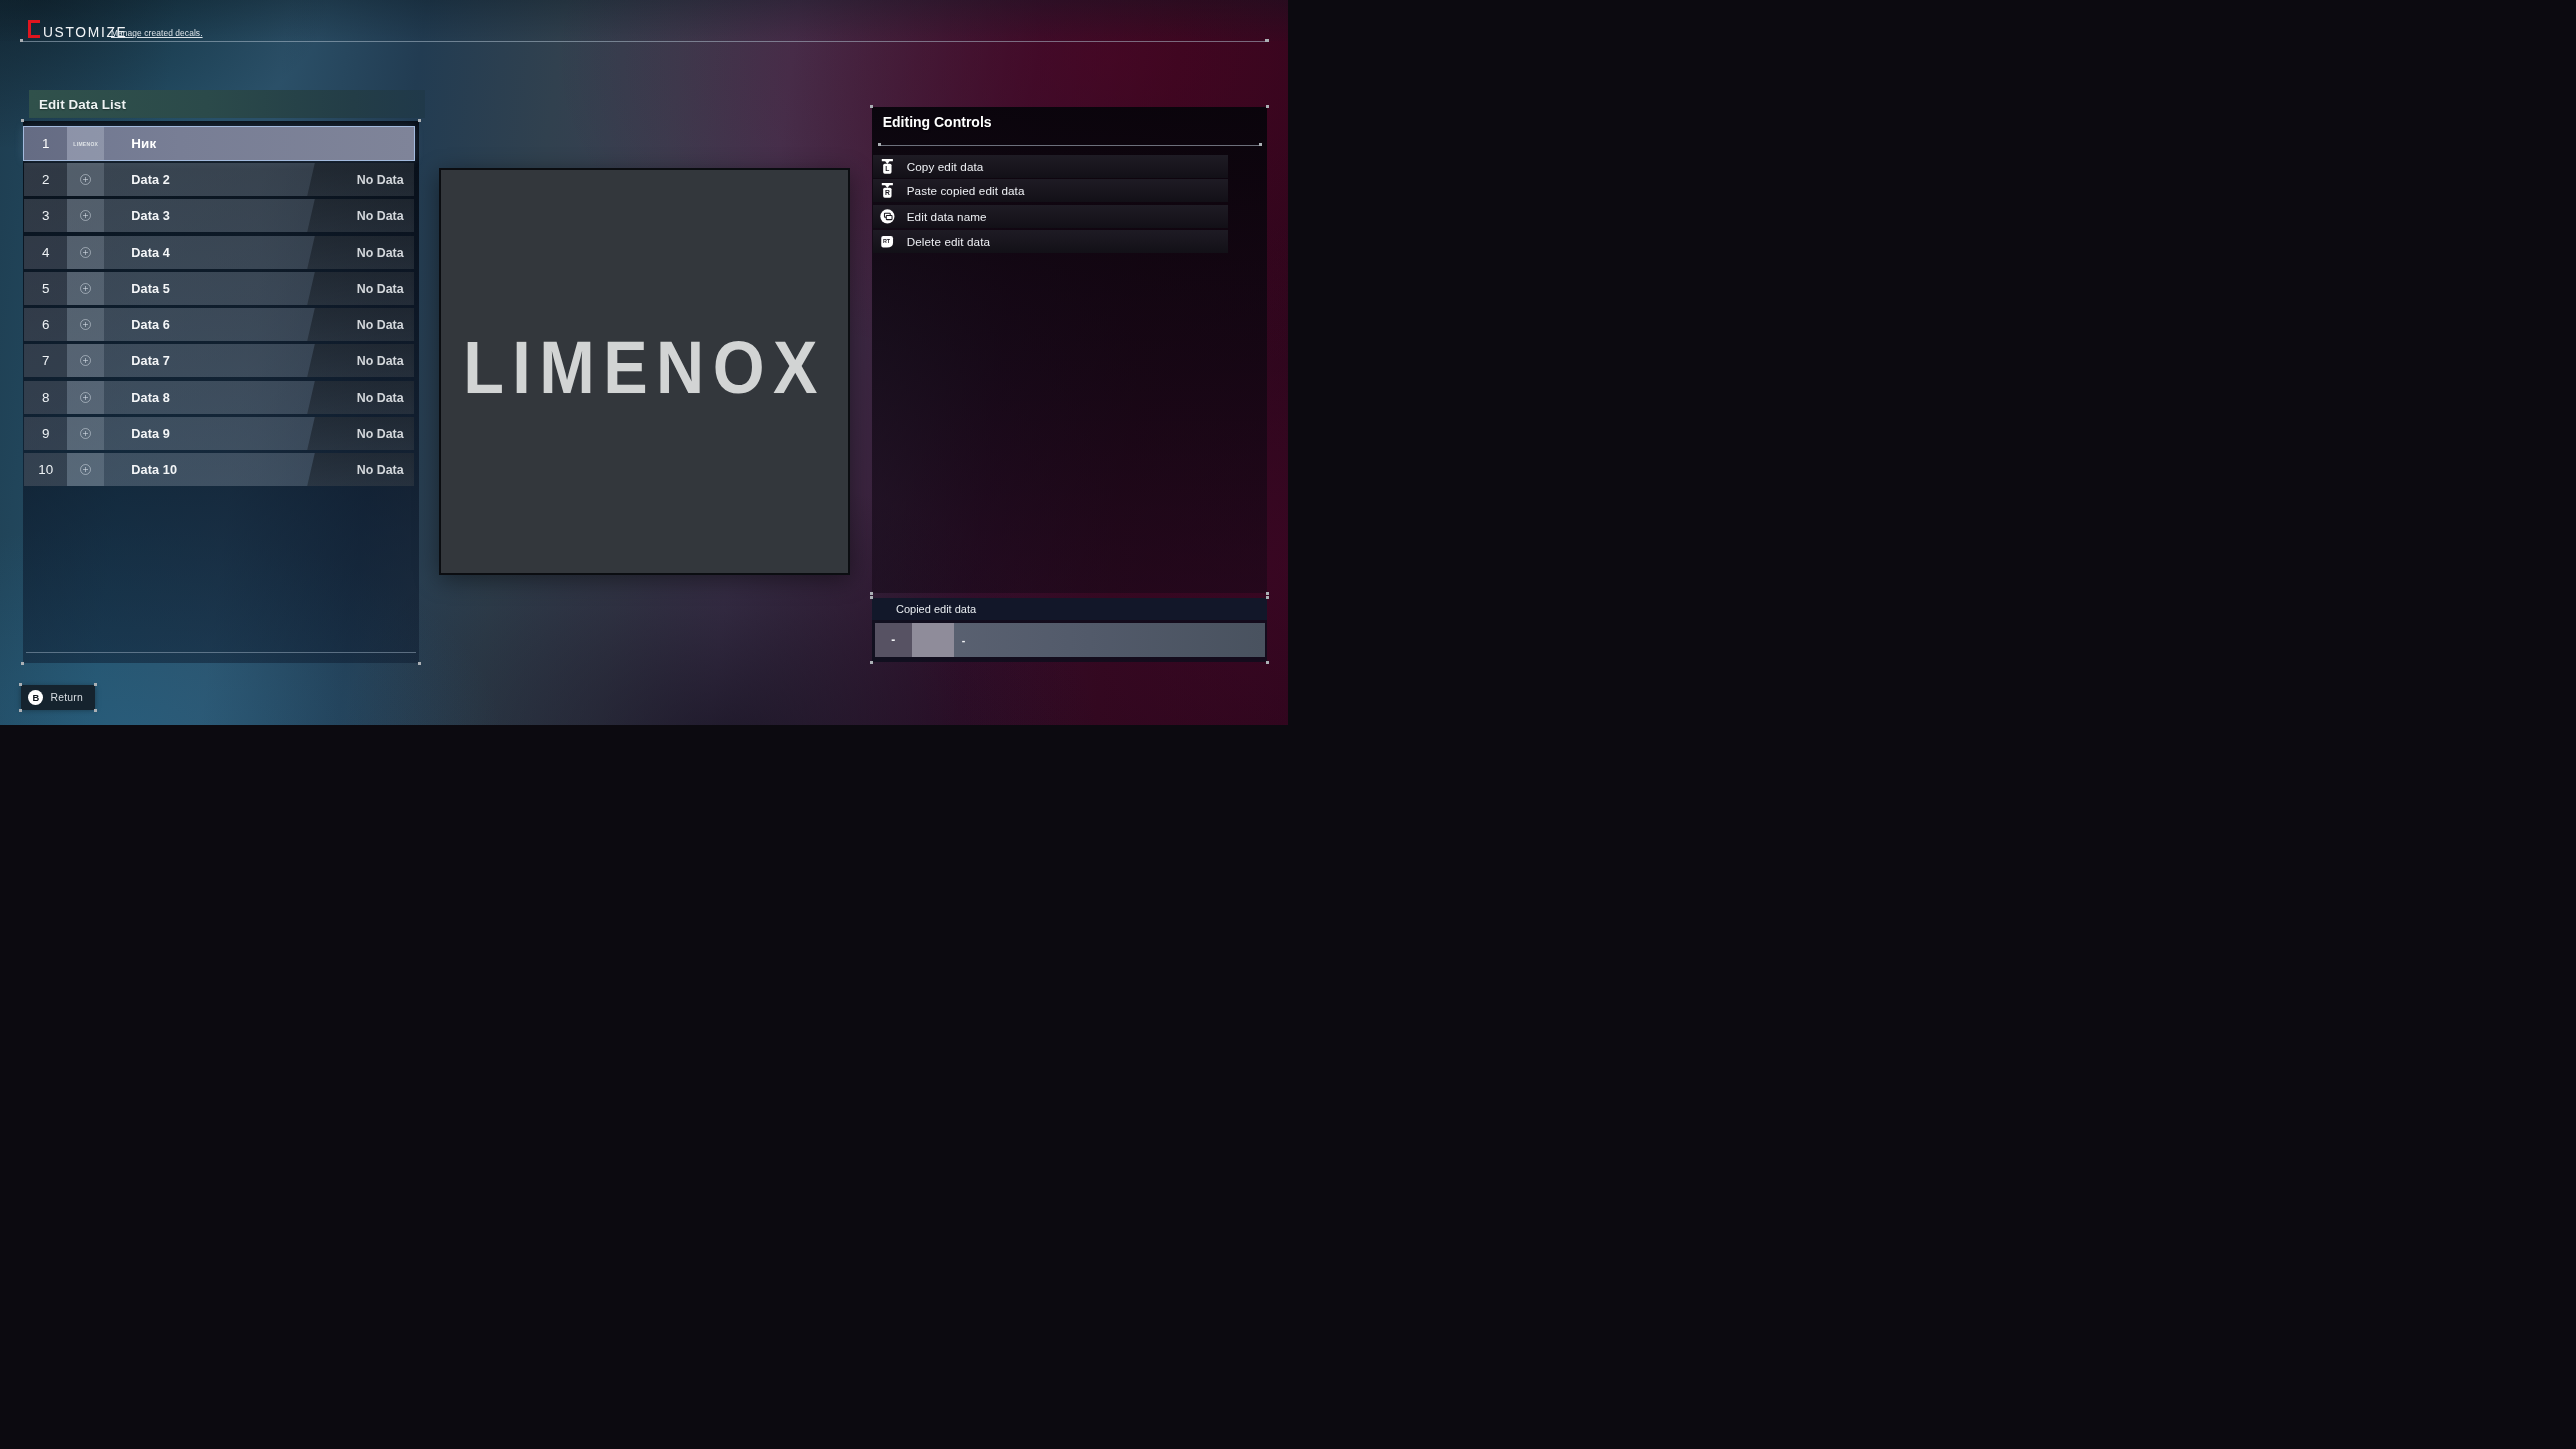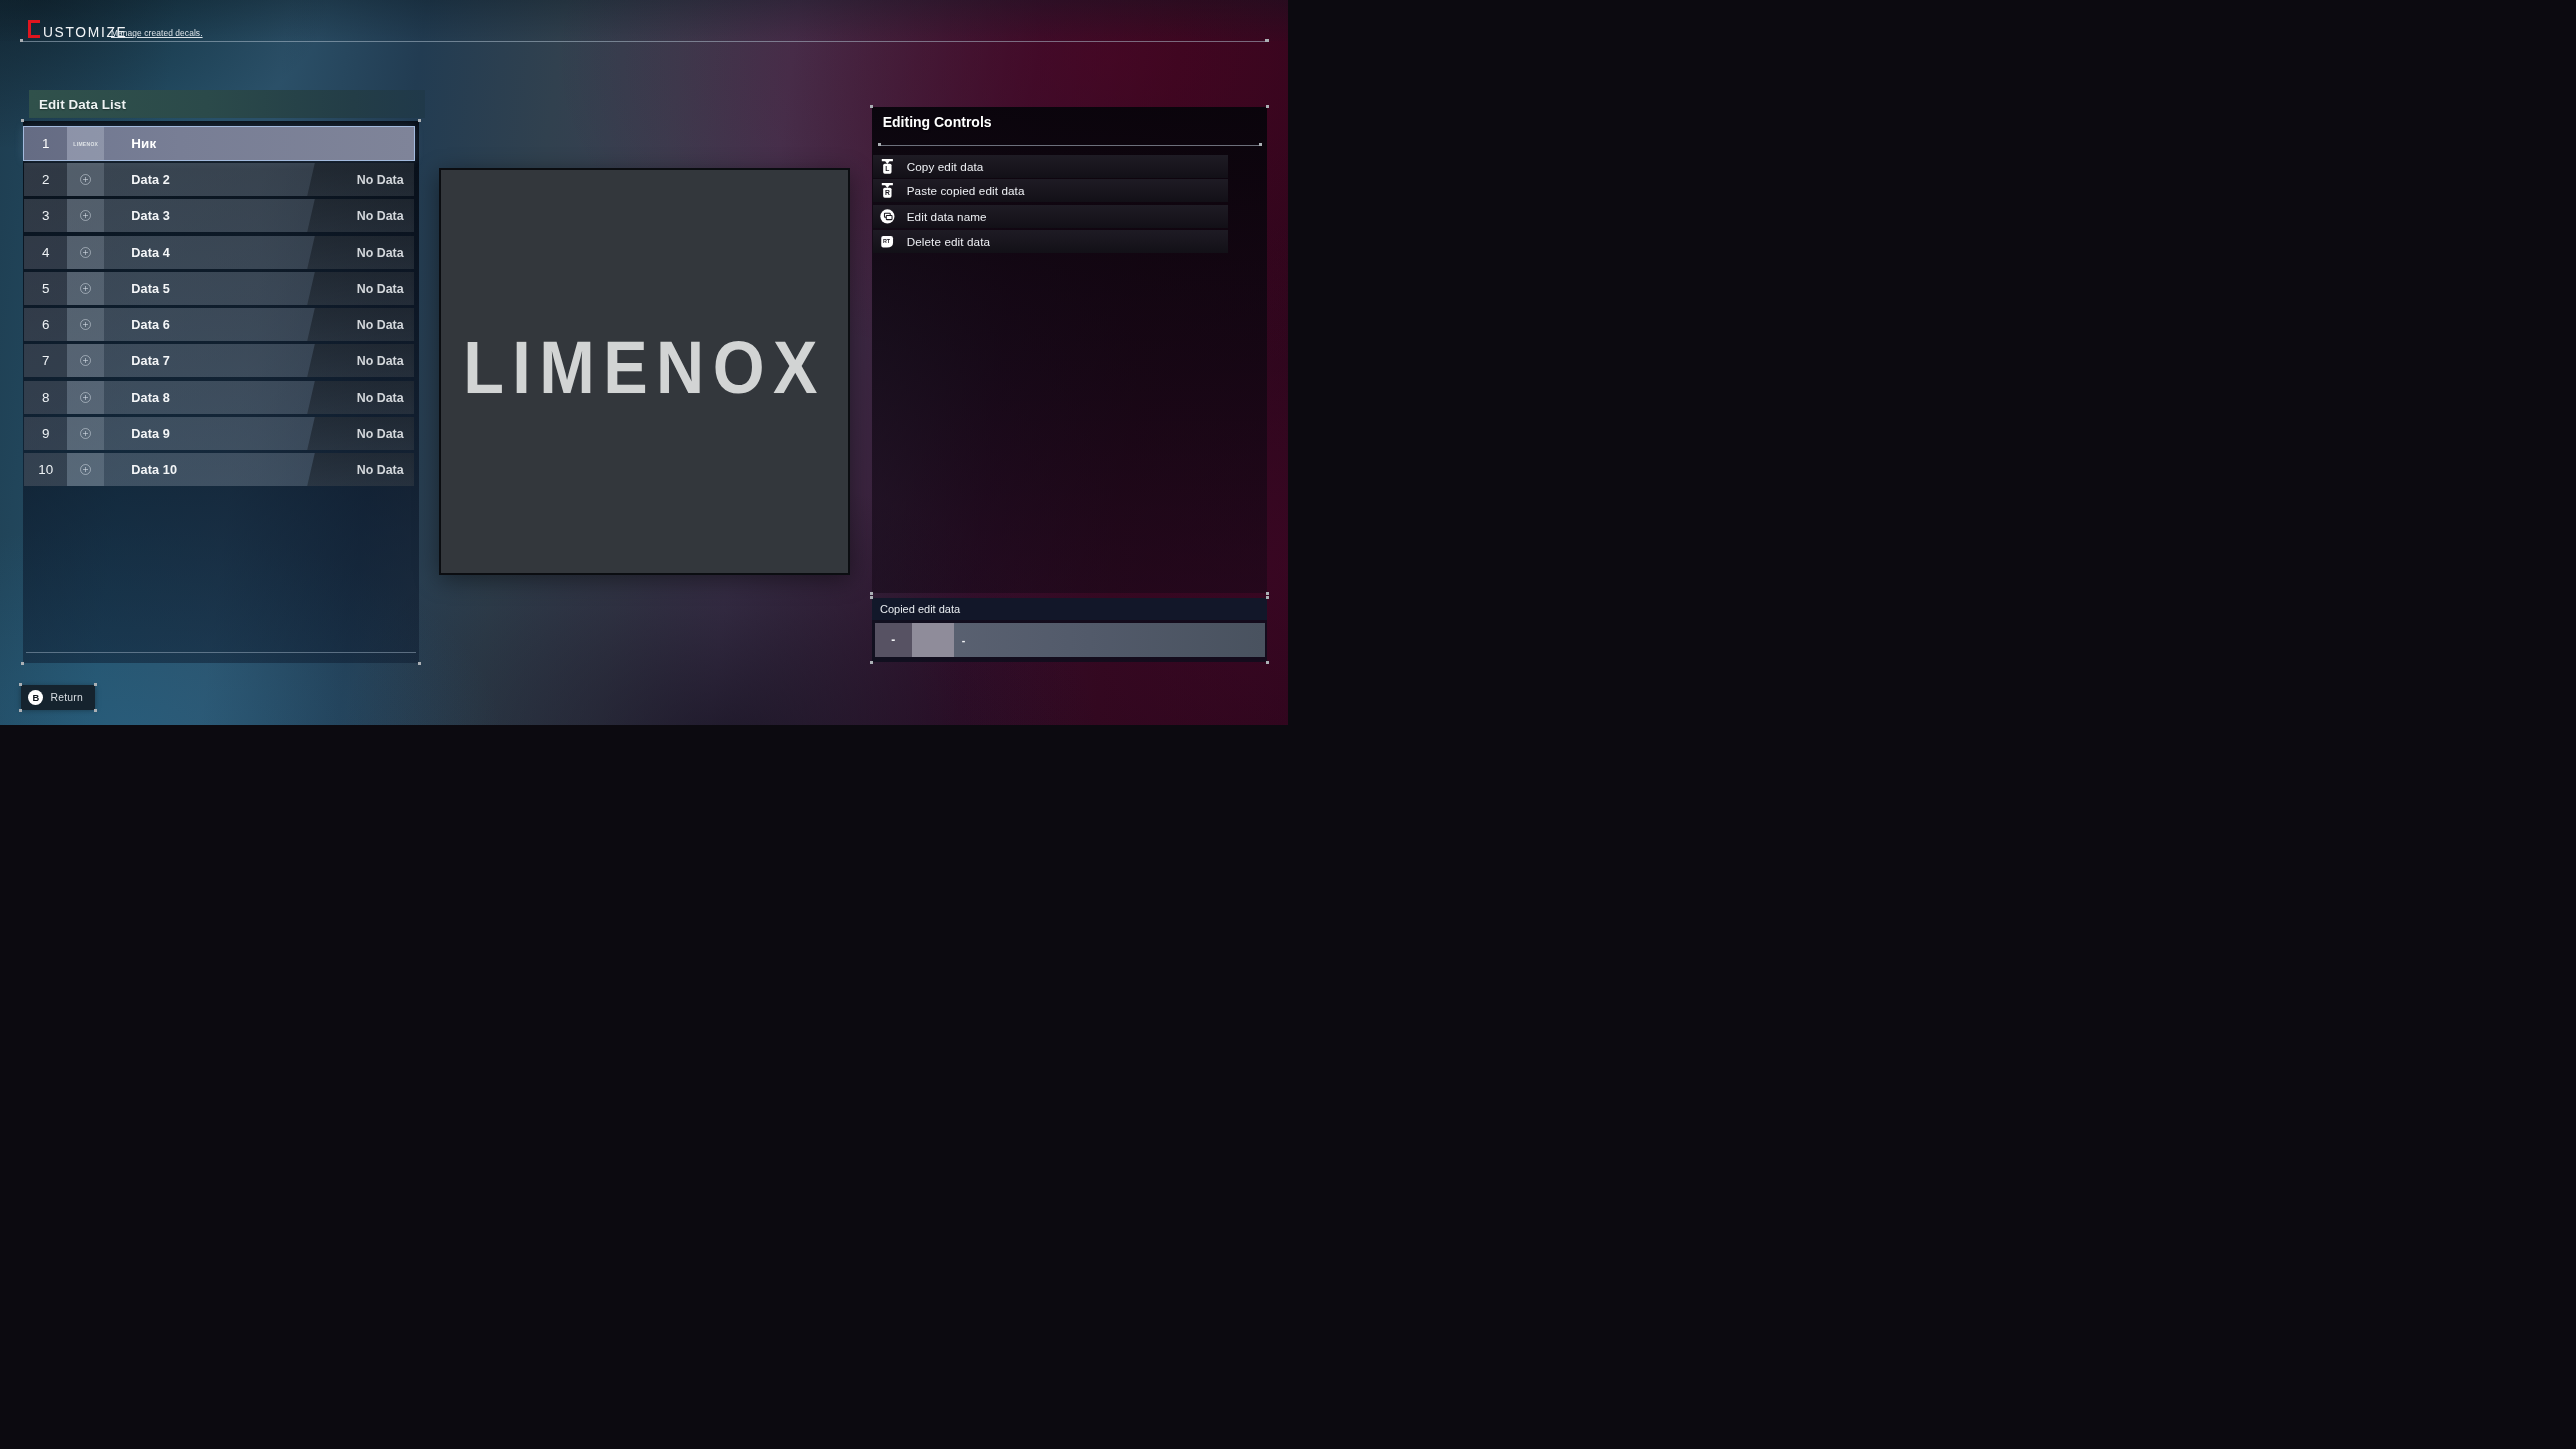--- a/index.html
+++ b/index.html
@@ -64,21 +64,21 @@
     background:linear-gradient(180deg,rgba(6,4,10,0.93) 0%,rgba(11,6,15,0.78) 40%,rgba(19,8,22,0.52) 100%);}
   .controls-title{position:absolute;left:10.7px;top:6.7px;font-size:14px;font-weight:bold;color:#ffffff;text-shadow:0 1.3px 2px rgba(0,0,0,0.6);}
   .controls-sep{position:absolute;left:8px;top:38px;width:380px;height:0.7px;background:rgba(190,200,215,0.55);}
   .ctrl-item{position:absolute;left:1.3px;width:355px;height:23px;display:flex;align-items:center;padding-left:6px;cursor:pointer;
     background:linear-gradient(180deg,#1e1b24 0%,#18151d 55%,#121017 100%);}
   .ctrl-item .lbl{margin-left:11.4px;font-size:11.7px;color:#eef0f4;letter-spacing:0.1px;}
   .ctrl-icon{flex:0 0 auto;display:flex;align-items:center;justify-content:center;width:16px;}
   
   .copied{position:absolute;left:872px;top:598px;width:395px;height:64px;background:rgba(9,14,27,0.75);}
   .copied-header{position:absolute;left:0;top:0;right:0;height:22px;background:rgba(18,25,43,0.88);
-    display:flex;align-items:center;padding-left:8px;font-size:11px;color:#e8ecf0;}
+    display:flex;align-items:center;padding-left:24px;font-size:11px;color:#e8ecf0;}
   .copied-row{position:absolute;left:2.7px;top:25px;width:390px;height:34px;overflow:hidden;
     background:linear-gradient(90deg,#5d6474 0%,#525a6a 55%,#49525f 100%);}
   .copied-row .numcol{position:absolute;left:0;top:0;bottom:0;width:37px;background:#575263;
     display:flex;align-items:center;justify-content:center;font-size:12px;font-weight:bold;color:#f2f4f6;}
   .copied-row .thumbcol{position:absolute;left:37px;top:0;bottom:0;width:42px;background:#8f8c9a;}
   .copied-row .slotname{position:absolute;left:87px;top:0;bottom:0;display:flex;align-items:center;
     font-size:10.7px;font-weight:bold;color:#f2f4f6;}
   
   .return-btn{position:absolute;left:21px;top:685px;width:74px;height:25px;background:#15232e;
     display:flex;align-items:center;padding-left:7.4px;cursor:pointer;box-shadow:0 1.3px 5.4px rgba(0,0,0,0.35);}

